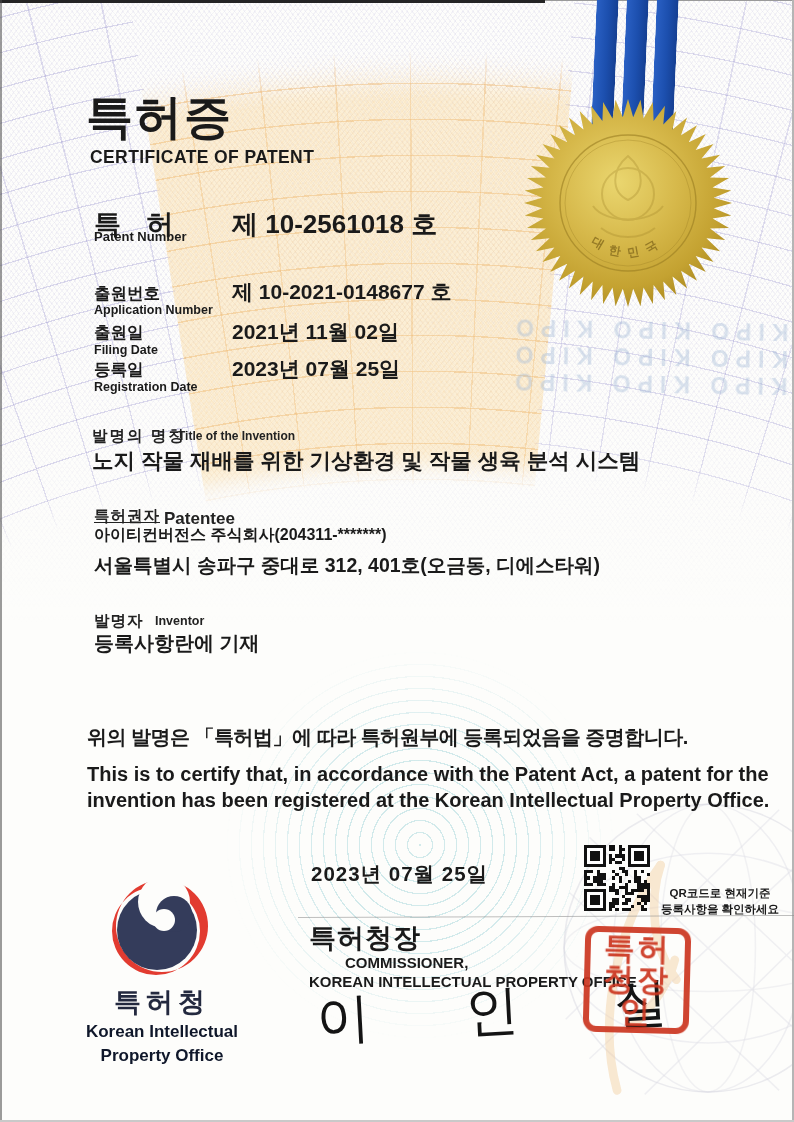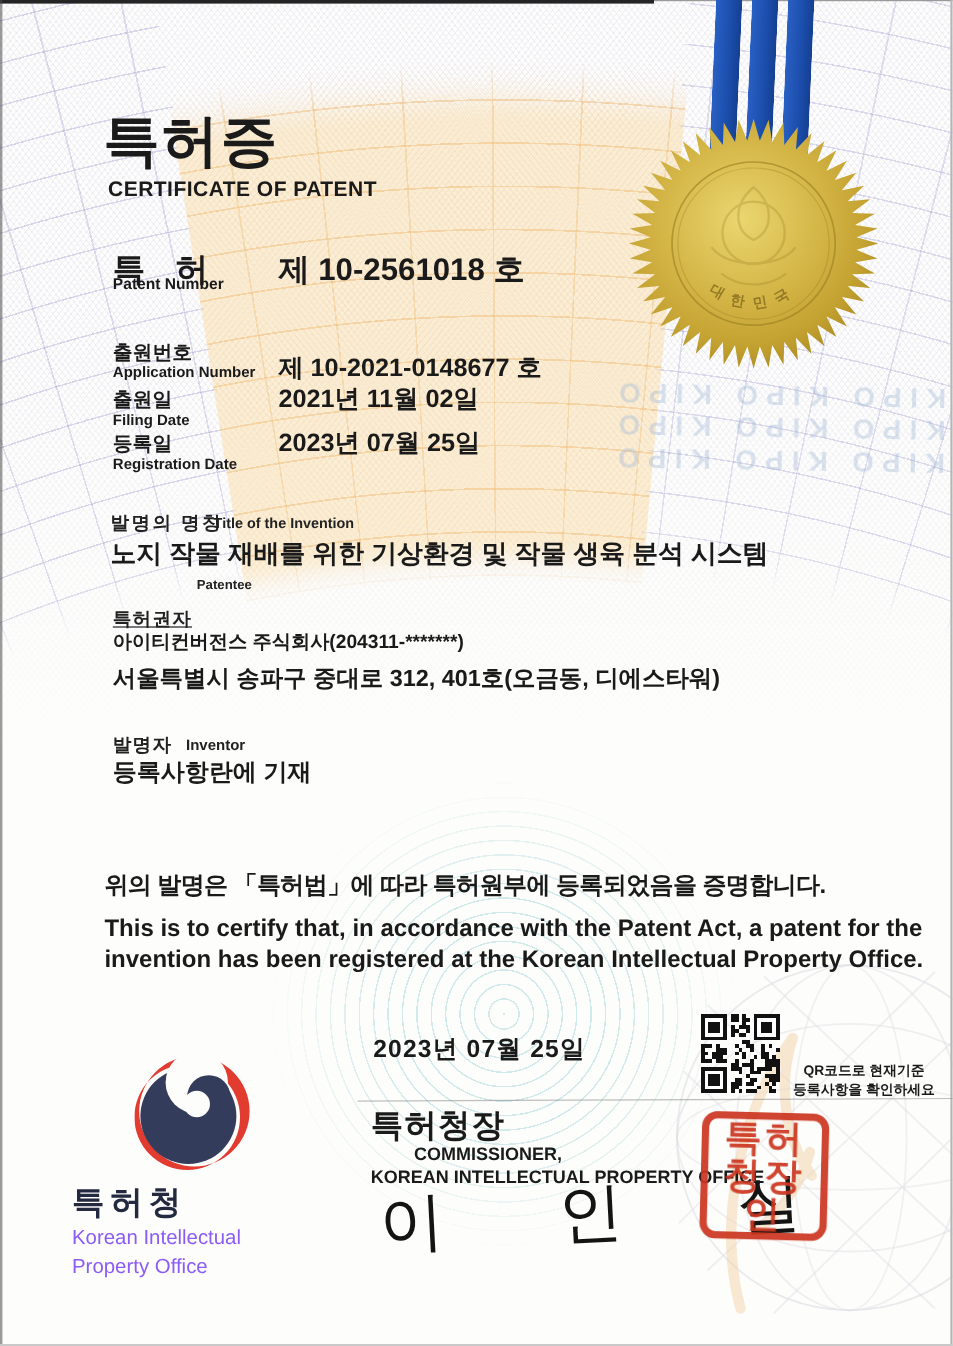--- a/index.html
+++ b/index.html
@@ -63,23 +63,23 @@
     transform:rotate(-3deg);white-space:nowrap;}
   
   .tko-big{font-size:47px;font-weight:800;letter-spacing:2px;}
   .ten-big{font-size:17.5px;font-weight:700;letter-spacing:.4px;}
   .lab-ko{font-size:16.5px;font-weight:800;}
   .lab-en{font-size:12.5px;font-weight:700;}
   .val{font-size:21px;font-weight:800;}
   .soft{font-weight:600;color:#222;}
   .qr-cap{width:136px;font-size:11.5px;font-weight:700;line-height:16px;text-align:center;}
   .rule{left:298px;top:916px;width:496px;height:1px;background:#8a8a8a;opacity:.55;transform:rotate(-.25deg);}
-  .logo-wrap{left:60px;top:876px;width:204px;text-align:left;}
+  .logo-wrap{left:60px;top:876px;width:204px;text-align:center;}
   .logo-ko{margin-top:8px;font-size:27px;font-weight:700;letter-spacing:5px;color:#23293f;}
-  .logo-en{font-size:17px;font-weight:400;line-height:24px;color:#8b5cf6;}
+  .logo-en{font-size:17px;font-weight:700;line-height:24px;color:#0f172a;}
 </style>
 </head>
 <body>
 
 <div class="page">
 
   <div class="abs mesh-top"></div>
   <div class="abs arc-lav-left"></div>
   <div class="abs arc-lav-right"></div>
   <div class="abs arc-orange"></div>
@@ -151,36 +151,36 @@
 
   <div class="abs tko-big" style="left:86px;top:86px;">특허증</div>
   <div class="abs ten-big" style="left:90px;top:147px;">CERTIFICATE OF PATENT</div>
 
   <div class="abs" style="left:94px;top:206px;font-size:27px;font-weight:800;letter-spacing:9px;">특 허</div>
   <div class="abs" style="left:94px;top:229px;font-size:13px;font-weight:700;">Patent Number</div>
   <div class="abs" style="left:232px;top:207px;font-size:26px;font-weight:800;">제 10-2561018 호</div>
 
   <div class="abs lab-ko" style="left:94px;top:283px;">출원번호</div>
   <div class="abs lab-en" style="left:94px;top:303px;">Application Number</div>
-  <div class="abs val" style="left:232px;top:292px;">제 10-2021-0148677 호</div>
+  <div class="abs val" style="left:232px;top:278px;">제 10-2021-0148677 호</div>
 
   <div class="abs lab-ko" style="left:94px;top:322px;">출원일</div>
   <div class="abs lab-en" style="left:94px;top:343px;">Filing Date</div>
   <div class="abs val" style="left:232px;top:318px;">2021년 11월 02일</div>
 
   <div class="abs lab-ko" style="left:94px;top:359px;">등록일</div>
   <div class="abs lab-en" style="left:94px;top:380px;">Registration Date</div>
   <div class="abs val" style="left:232px;top:355px;">2023년 07월 25일</div>
 
   <div class="abs soft" style="left:92px;top:426px;font-size:15.5px;letter-spacing:2px;">발명의 명칭</div>
   <div class="abs soft" style="left:178px;top:429px;font-size:12px;">Title of the Invention</div>
   <div class="abs" style="left:92px;top:446px;font-size:21.5px;font-weight:800;">노지 작물 재배를 위한 기상환경 및 작물 생육 분석 시스템</div>
 
   <div class="abs soft" style="left:94px;top:506px;font-size:15.5px;letter-spacing:1px;text-decoration:underline;">특허권자</div>
-  <div class="abs soft" style="left:164px;top:482px;font-size:11px;">Patentee</div>
+  <div class="abs soft" style="left:164px;top:509px;font-size:17px;">Patentee</div>
   <div class="abs" style="left:94px;top:525px;font-size:16px;font-weight:800;">아이티컨버전스 주식회사(204311-*******)</div>
   <div class="abs" style="left:94px;top:552px;font-size:19.5px;font-weight:800;">서울특별시 송파구 중대로 312, 401호(오금동, 디에스타워)</div>
 
   <div class="abs soft" style="left:94px;top:611px;font-size:15.5px;letter-spacing:1px;">발명자</div>
   <div class="abs soft" style="left:155px;top:614px;font-size:12.5px;">Inventor</div>
   <div class="abs" style="left:94px;top:630px;font-size:20px;font-weight:800;">등록사항란에 기재</div>
 
   <div class="abs" style="left:87px;top:724px;font-size:20px;font-weight:800;letter-spacing:-.5px;">위의 발명은 「특허법」에 따라 특허원부에 등록되었음을 증명합니다.</div>
   <div class="abs" style="left:87px;top:763px;font-size:20px;font-weight:700;">This is to certify that, in accordance with the Patent Act, a patent for the</div>
   <div class="abs" style="left:87px;top:789px;font-size:20px;font-weight:700;">invention has been registered at the Korean Intellectual Property Office.</div>

